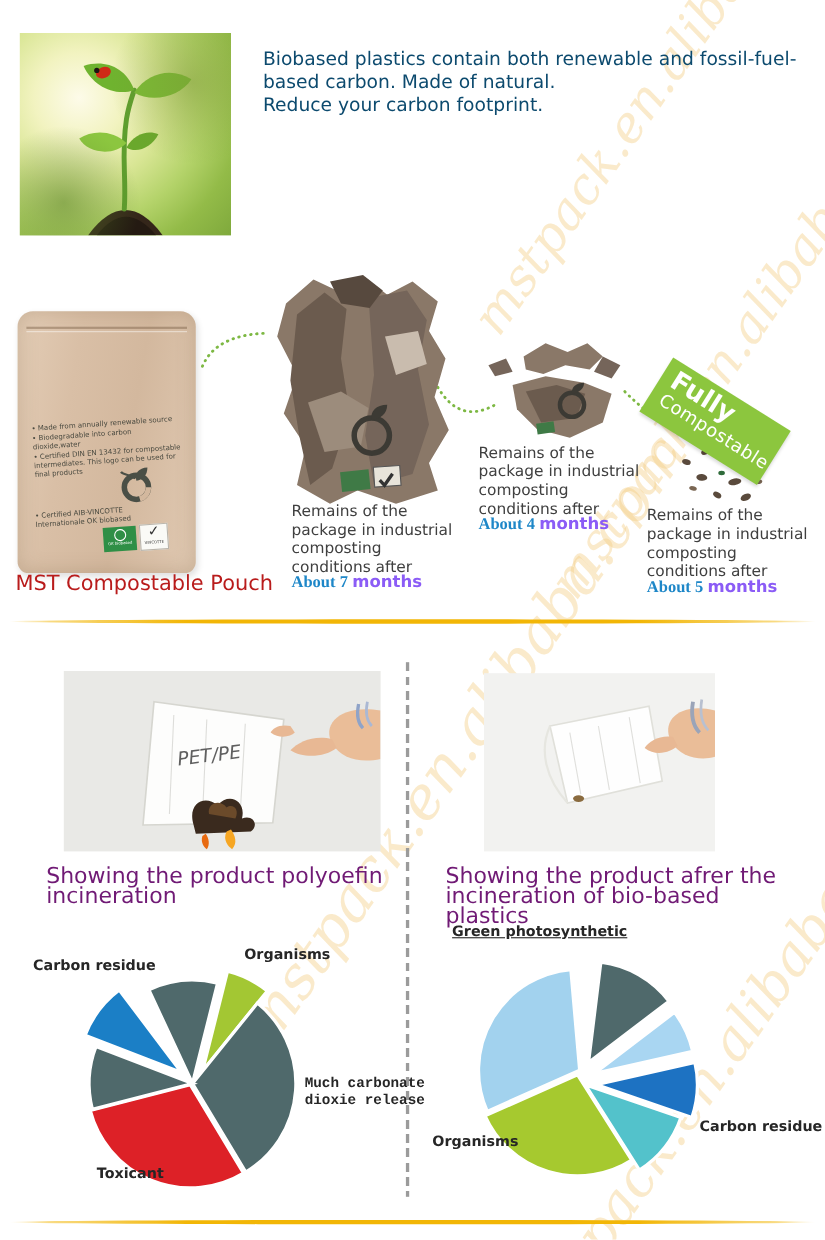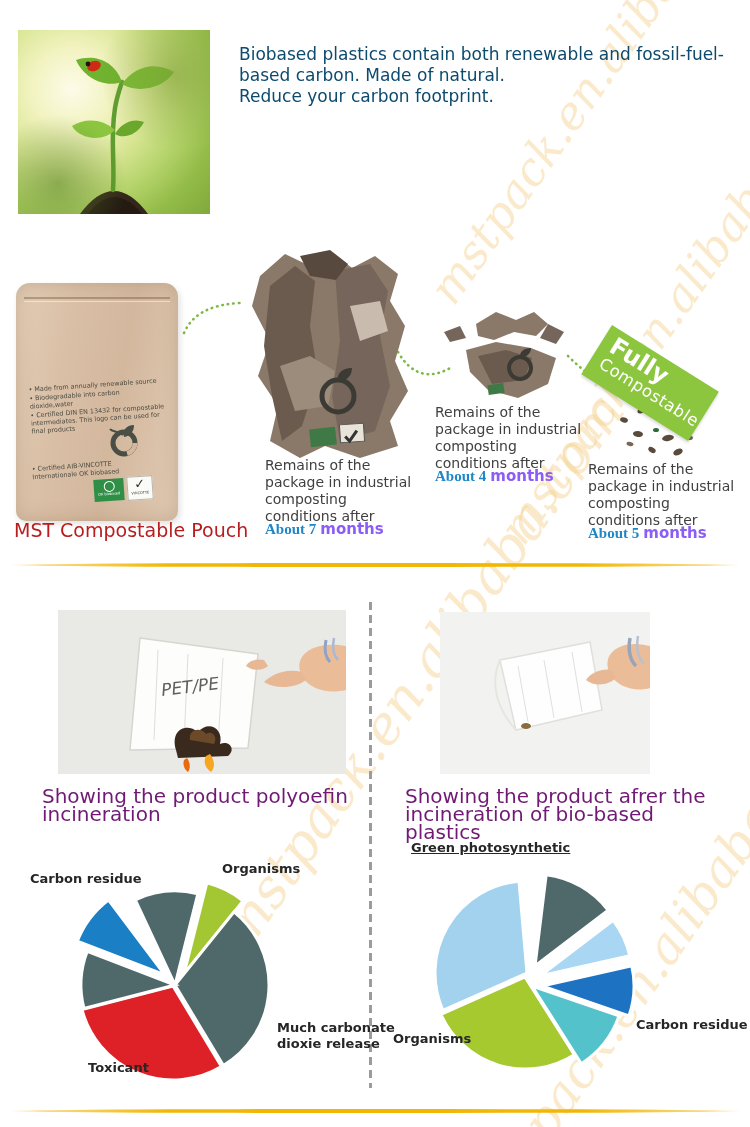--- a/index.html
+++ b/index.html
@@ -271,21 +271,21 @@
         <path d="M 110 110 L 121.21 18.69 A 92 92 0 0 1 183.18 54.25 Z" fill="#4f696b" stroke="#ffffff" stroke-width="3" transform="translate(8,-9)"></path>
         <path d="M 110 110 L 183.18 54.25 A 92 92 0 0 1 199.75 89.78 Z" fill="#a9d6f2" stroke="#ffffff" stroke-width="3" transform="translate(13,1)"></path>
         <path d="M 110 110 L 199.75 89.78 A 92 92 0 0 1 197.02 139.86 Z" fill="#1d72c2" stroke="#ffffff" stroke-width="3" transform="translate(15,11)"></path>
         <path d="M 110 110 L 197.02 139.86 A 92 92 0 0 1 159.29 187.68 Z" fill="#53c2cb" stroke="#ffffff" stroke-width="3" transform="translate(5,11)"></path>
         <path d="M 110 110 L 159.29 187.68 A 92 92 0 0 1 25.93 147.38 Z" fill="#a6c92f" stroke="#ffffff" stroke-width="3" transform="translate(-2,2)"></path>
         <path d="M 110 110 L 25.93 147.38 A 92 92 0 0 1 101.98 18.35 Z" fill="#a2d2ee" stroke="#ffffff" stroke-width="3" transform="translate(0,-2)"></path>
       </svg>
 
     <div class="pie-label" style="left:30px; top:871px;">Carbon residue</div>
     <div class="pie-label" style="left:222px; top:861px;">Organisms</div>
-    <div class="pie-label" style="left:277px; top:1020px; width:122px;">Much carbonate dioxie release</div>
+    <div class="pie-label" style="left:277px; top:977px; width:122px;font-family:Liberation Mono, monospace;">Much carbonate dioxie release</div>
     <div class="pie-label" style="left:88px; top:1060px;text-align:right;">Toxicant</div>
 
     <div class="pie-label" style="left:411px; top:840px;text-decoration:underline;">Green photosynthetic</div>
     <div class="pie-label" style="left:636px; top:1017px;">Carbon residue</div>
     <div class="pie-label" style="left:393px; top:1031px;">Organisms</div>
 
   </div>
 </div>
 
 </body></html>

